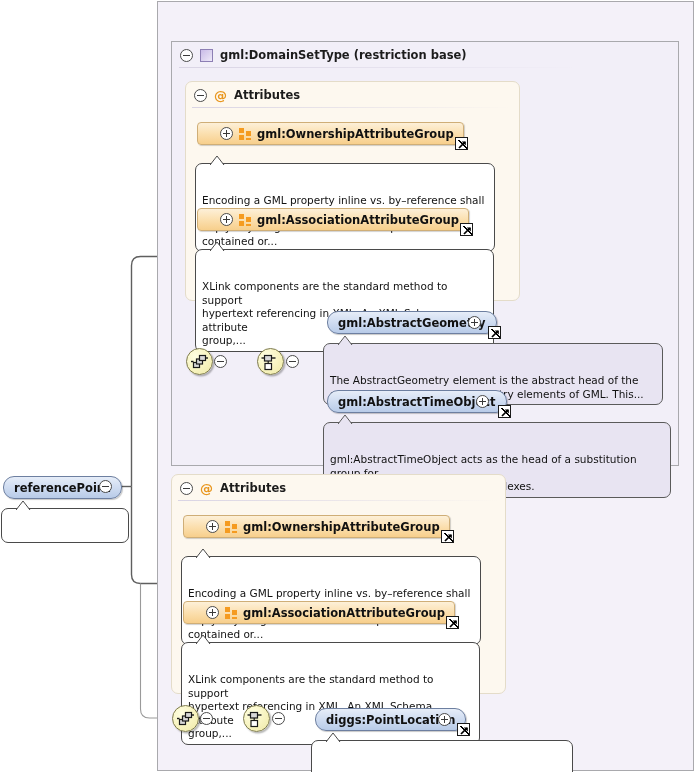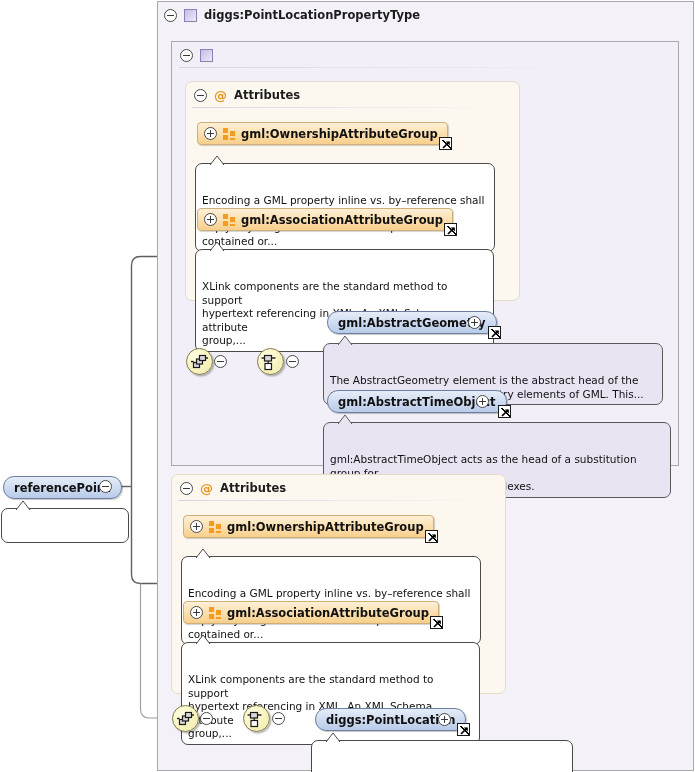--- a/index.html
+++ b/index.html
@@ -109,21 +109,21 @@
   .grp-icon i.c { left: 0; top: 7px; }
   .grp-icon i.d { left: 7px; top: 10px; height: 2px; }
 
   
   .node {
     position: absolute;
     height: 23px;
     display: flex;
     align-items: center;
     gap: 6px;
-    padding: 0 9px 0 6px;
+    padding: 0 9px 0 22px;
     font-size: 11.5px;
     font-weight: bold;
     color: #111;
     white-space: nowrap;
   }
   .node.attrgrp {
     background: linear-gradient(to bottom, #fdf0d8 0%, #fbdfae 52%, #f7cf8c 100%);
     border: 1px solid #cfae77;
     border-radius: 4px;
     box-shadow: 1px 1px 1px rgba(0,0,0,0.18);
@@ -232,31 +232,27 @@
       <path d="M311.5 361.5 V392 q0 9 9 9 H327"></path>
     </g>
     <g fill="none" stroke="#5f5f5f" stroke-width="1.3">
 
       <path d="M205.5 718.5 H233.5"></path>
       <path d="M285.5 718.5 H315"></path>
     </g>
   </svg>
 
   <div class="panel outer" style="left:157px; top:1px; width:537px; height:770px;"></div>
-  <div class="panel-head" style="left:157px; top:2px; width:420px;">
-    <span class="toggle"></span>
-    <span class="type-icon"></span>
-    <span>diggs:PointLocationPropertyType</span>
-  </div>
 
   <div class="panel inner" style="left:171px; top:41px; width:508px; height:425px;"></div>
   <div class="panel-rule" style="left:179px; top:67px; width:400px;"></div>
   <div class="panel-head" style="left:173px; top:42px; width:420px;">
     <span class="toggle"></span>
     <span class="type-icon"></span>
+    <span>gml:DomainSetType (restriction base)</span>
   </div>
 
   <div class="panel attrs" style="left:185px; top:81px; width:335px; height:220px;"></div>
   <div class="panel-rule" style="left:192px; top:107px; width:320px;"></div>
   <div class="panel-head" style="left:187px; top:82px; width:300px;">
     <span class="toggle"></span>
     <span class="at-icon">@</span>
     <span>Attributes</span>
   </div>
 

